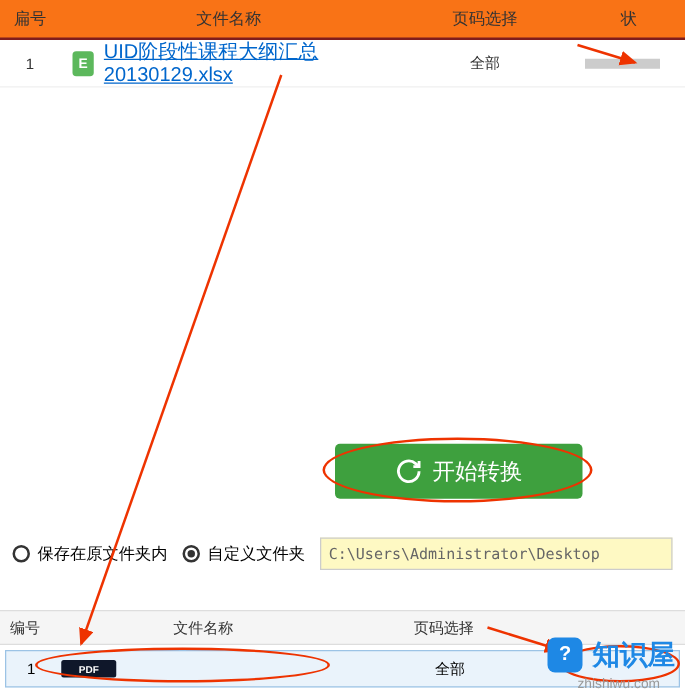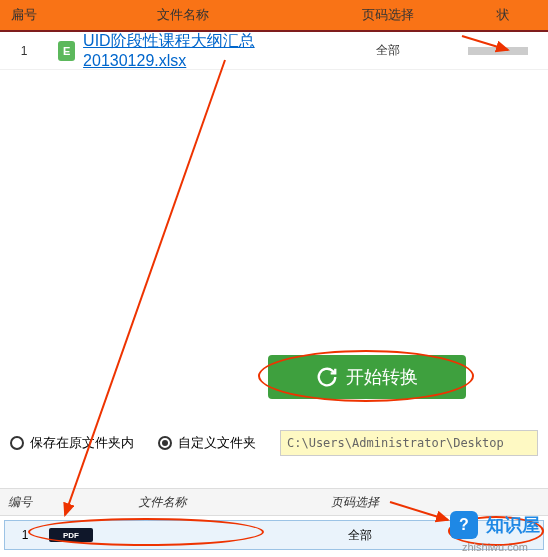--- a/index.html
+++ b/index.html
@@ -22,44 +22,44 @@
 .file-icon-pdf { width: 44px; height: 14px; background: #0f172a; border-radius: 2px; display: flex; align-items: center; justify-content: center; color: #fff; font-weight: bold; font-size: 8px; }
 
 .file-link { color: #0066cc; text-decoration: underline; font-size: 16px; }
 .file-link-small { color: #333; font-size: 11px; }
 
 .status-bar { width: 60px; height: 8px; background: #ccc; }
 
 .start-btn { position: absolute; top: 355px; left: 268px; width: 198px; height: 44px; background: #3ea03e; color: #fff; border: none; border-radius: 4px; font-size: 18px; display: flex; align-items: center; justify-content: center; gap: 8px; cursor: pointer; }
 .refresh-icon { width: 22px; height: 22px; }
 
-.save-row { position: absolute; top: 430px; left: 10px; right: 10px; display: flex; align-items: center; gap: 24px; font-size: 13px; }
+.save-row { position: absolute; top: 430px; left: 10px; right: 10px; display: flex; align-items: center; gap: 12px; font-size: 13px; }
 .radio-group { display: flex; align-items: center; gap: 6px; }
 .radio { width: 14px; height: 14px; border: 2px solid #333; border-radius: 50%; display: inline-flex; align-items: center; justify-content: center; }
 .radio.checked::after { content: ''; width: 6px; height: 6px; background: #333; border-radius: 50%; }
 .path-input { flex: 1; height: 26px; border: 1px solid #ccc; padding: 0 6px; color: #666; font-size: 12px; background: #fef9c3; font-family: Consolas, monospace; }
 
 .bottom-table { position: absolute; top: 488px; left: 0; right: 0; }
 .bottom-header { display: flex; background: #f5f5f5; height: 28px; align-items: center; border-top: 1px solid #ddd; border-bottom: 1px solid #ddd; }
-.bottom-header .col { text-align: center; color: #333; font-size: 12px; font-style: italic; }
+.bottom-header .col { text-align: center; color: #333; font-size: 12px; }
 .bcol-num { width: 40px; }
 .bcol-name { width: 245px; }
 .bcol-page { width: 140px; }
 
 .bottom-row { display: flex; height: 30px; align-items: center; background: #eaf3fb; border: 1px solid #9cc3e5; margin: 4px; }
 .bottom-row .bcol-num { text-align: center; }
 .bottom-row .bcol-name { display: flex; align-items: center; gap: 6px; padding-left: 4px; }
 .bottom-row .bcol-page { text-align: center; }
 
 .circle-annotation { position: absolute; border: 2px solid #e30; border-radius: 50%; pointer-events: none; }
 .arrow-svg { position: absolute; pointer-events: none; }
 
 .watermark { position: absolute; right: 8px; bottom: 18px; display: flex; align-items: center; gap: 8px; }
 .wm-icon { width: 28px; height: 28px; background: #1e88e5; border-radius: 6px; display: flex; align-items: center; justify-content: center; color: #fff; font-size: 16px; font-weight: bold; }
-.wm-text { color: #1e88e5; font-size: 18px; font-weight: bold; }
+.wm-text { color: #1e88e5; font-size: 22px; font-weight: bold; }
 .wm-url { position: absolute; right: 20px; bottom: 4px; color: #999; font-size: 11px; }
 </style>
 </head>
 <body>
 
 <div class="table-header">
   <div class="col col-num">扁号</div>
   <div class="col col-name">文件名称</div>
   <div class="col col-page">页码选择</div>
   <div class="col col-status">状</div>

